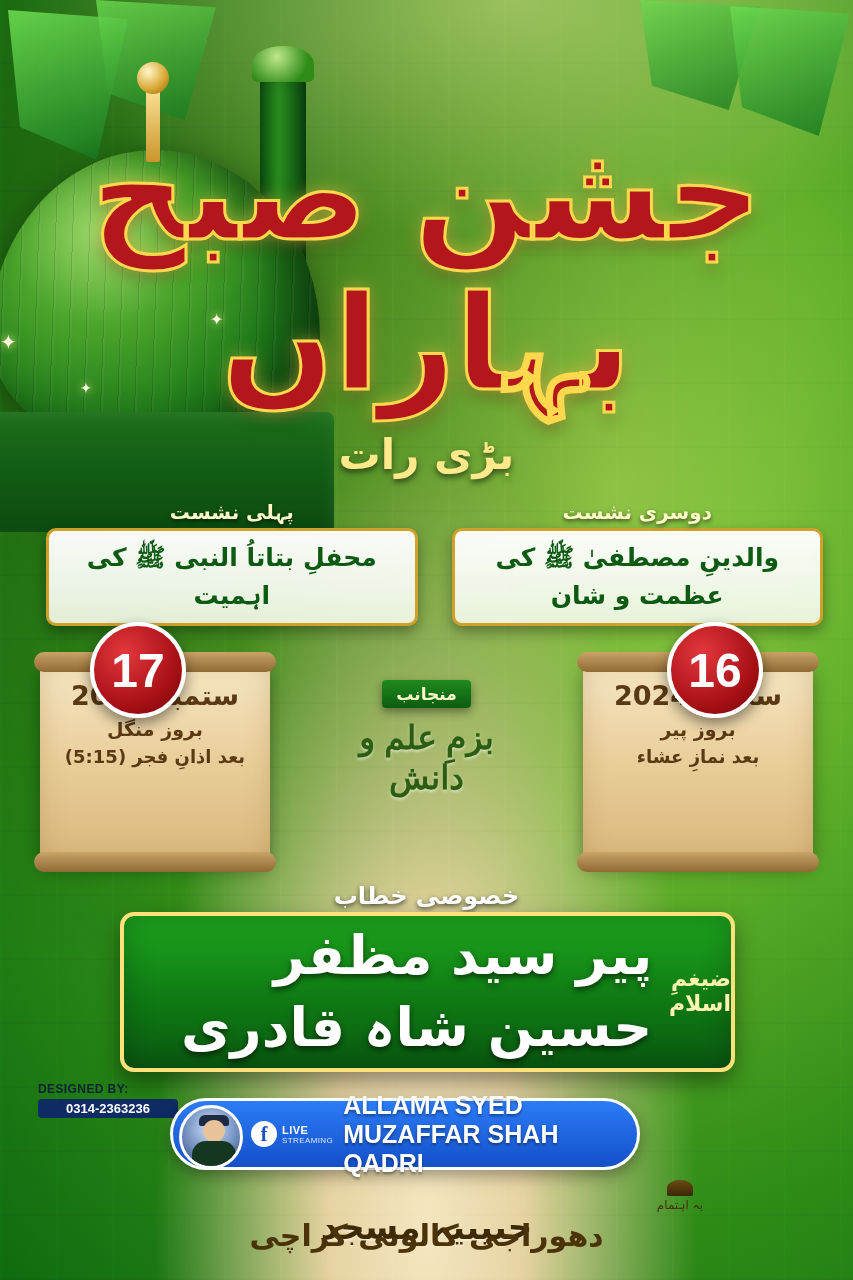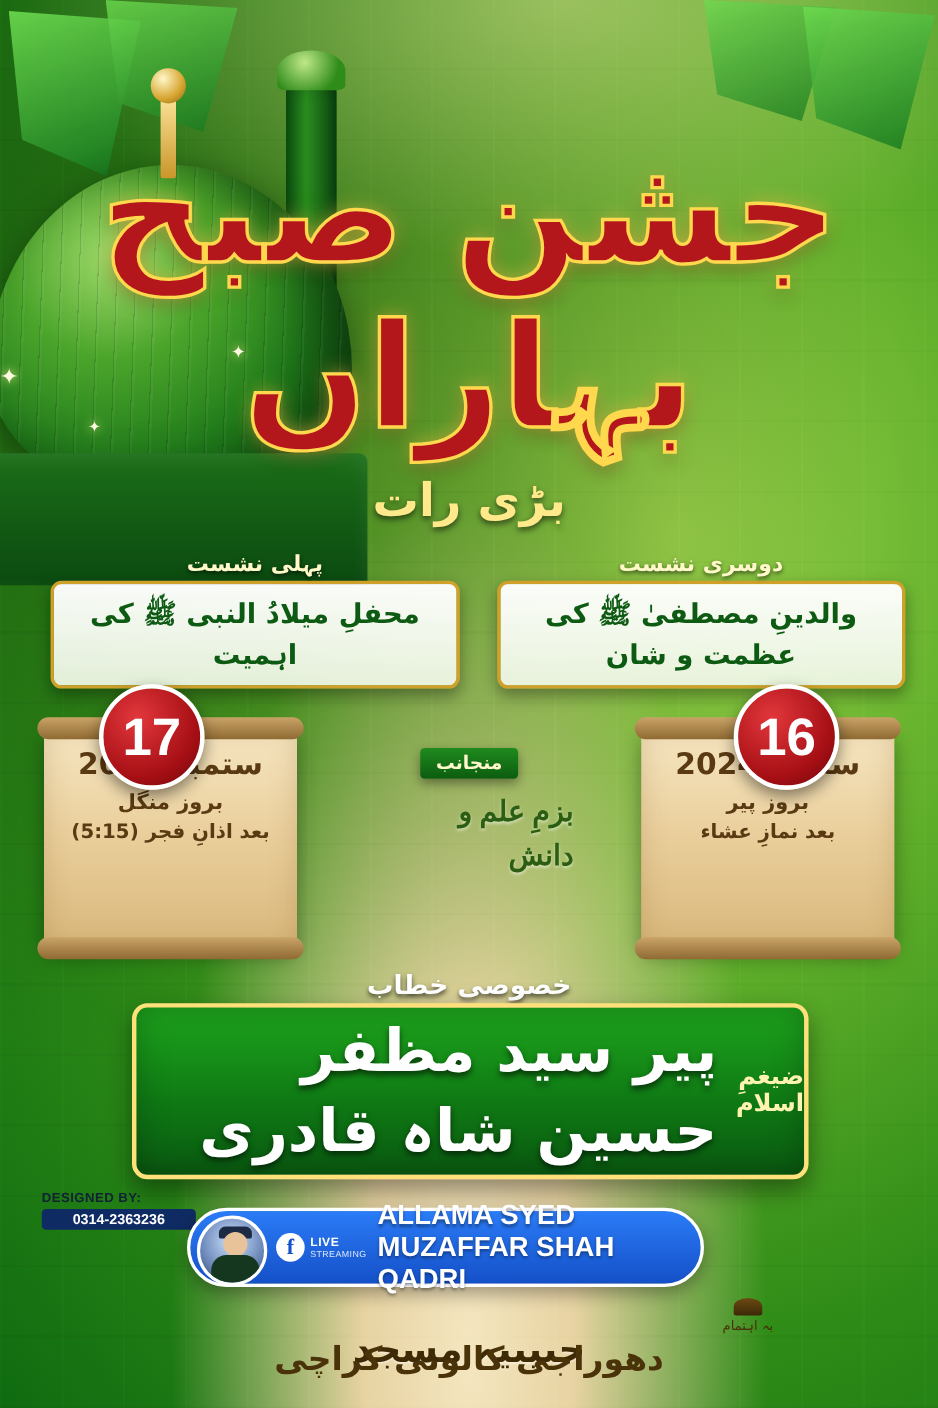--- a/index.html
+++ b/index.html
@@ -178,23 +178,23 @@
   .center-note { position: absolute; left: 50%; transform: translateX(-50%); top: 40px; width: 190px; text-align: center; }
   .ribbon {
     display: inline-block; padding: 4px 14px;
     background: linear-gradient(180deg, #1f8a1e, #0c5c10);
     color: #fff8cc; font-family: "DejaVu Sans", sans-serif;
     font-size: 17px; font-weight: bold; border-radius: 4px;
     box-shadow: 0 4px 10px rgba(0,0,0,.4);
   }
   .center-lines {
     margin-top: 10px; direction: rtl;
-    font-family: Liberation Serif, serif;
-    font-size: 26px; font-weight: bold; line-height: 40px;
-    color: #2b5e12; text-shadow: 0 2px 3px rgba(255,255,255,.5); text-align: right;
+    font-family: Liberation Sans, sans-serif;
+    font-size: 33px; font-weight: bold; line-height: 40px;
+    color: #2b5e12; text-shadow: 0 2px 3px rgba(255,255,255,.5);
   }
 
   
   .speaker-kicker {
     position: absolute; left: 0; right: 0; top: 882px; text-align: center; direction: rtl;
     font-family: "DejaVu Sans", sans-serif; font-size: 24px; font-weight: bold;
     color: #ffffff; text-shadow: 0 2px 5px rgba(0,0,0,.65);
   }
   .speaker-panel {
     position: absolute; left: 120px; top: 912px; width: 615px; height: 160px;
@@ -320,21 +320,21 @@
   <div class="sessions">
     <div class="session">
       <div class="session-kicker">دوسری نشست</div>
       <div class="session-box">
         <div class="session-text">والدینِ مصطفیٰ ﷺ کی عظمت و شان</div>
       </div>
     </div>
     <div class="session">
       <div class="session-kicker">پہلی نشست</div>
       <div class="session-box">
-        <div class="session-text">محفلِ میلادُ النبی ﷺ کی اہمیت</div>
+        <div class="session-text">محفلِ بتاتاُ النبی ﷺ کی اہمیت</div>
       </div>
     </div>
   </div>
 
   <div class="scrolls">
 
     <div class="scroll scroll-left">
       <div class="scroll-text">
         <div class="scroll-date">ستمبر 2024</div>
         <div class="scroll-day">بروز منگل</div>

